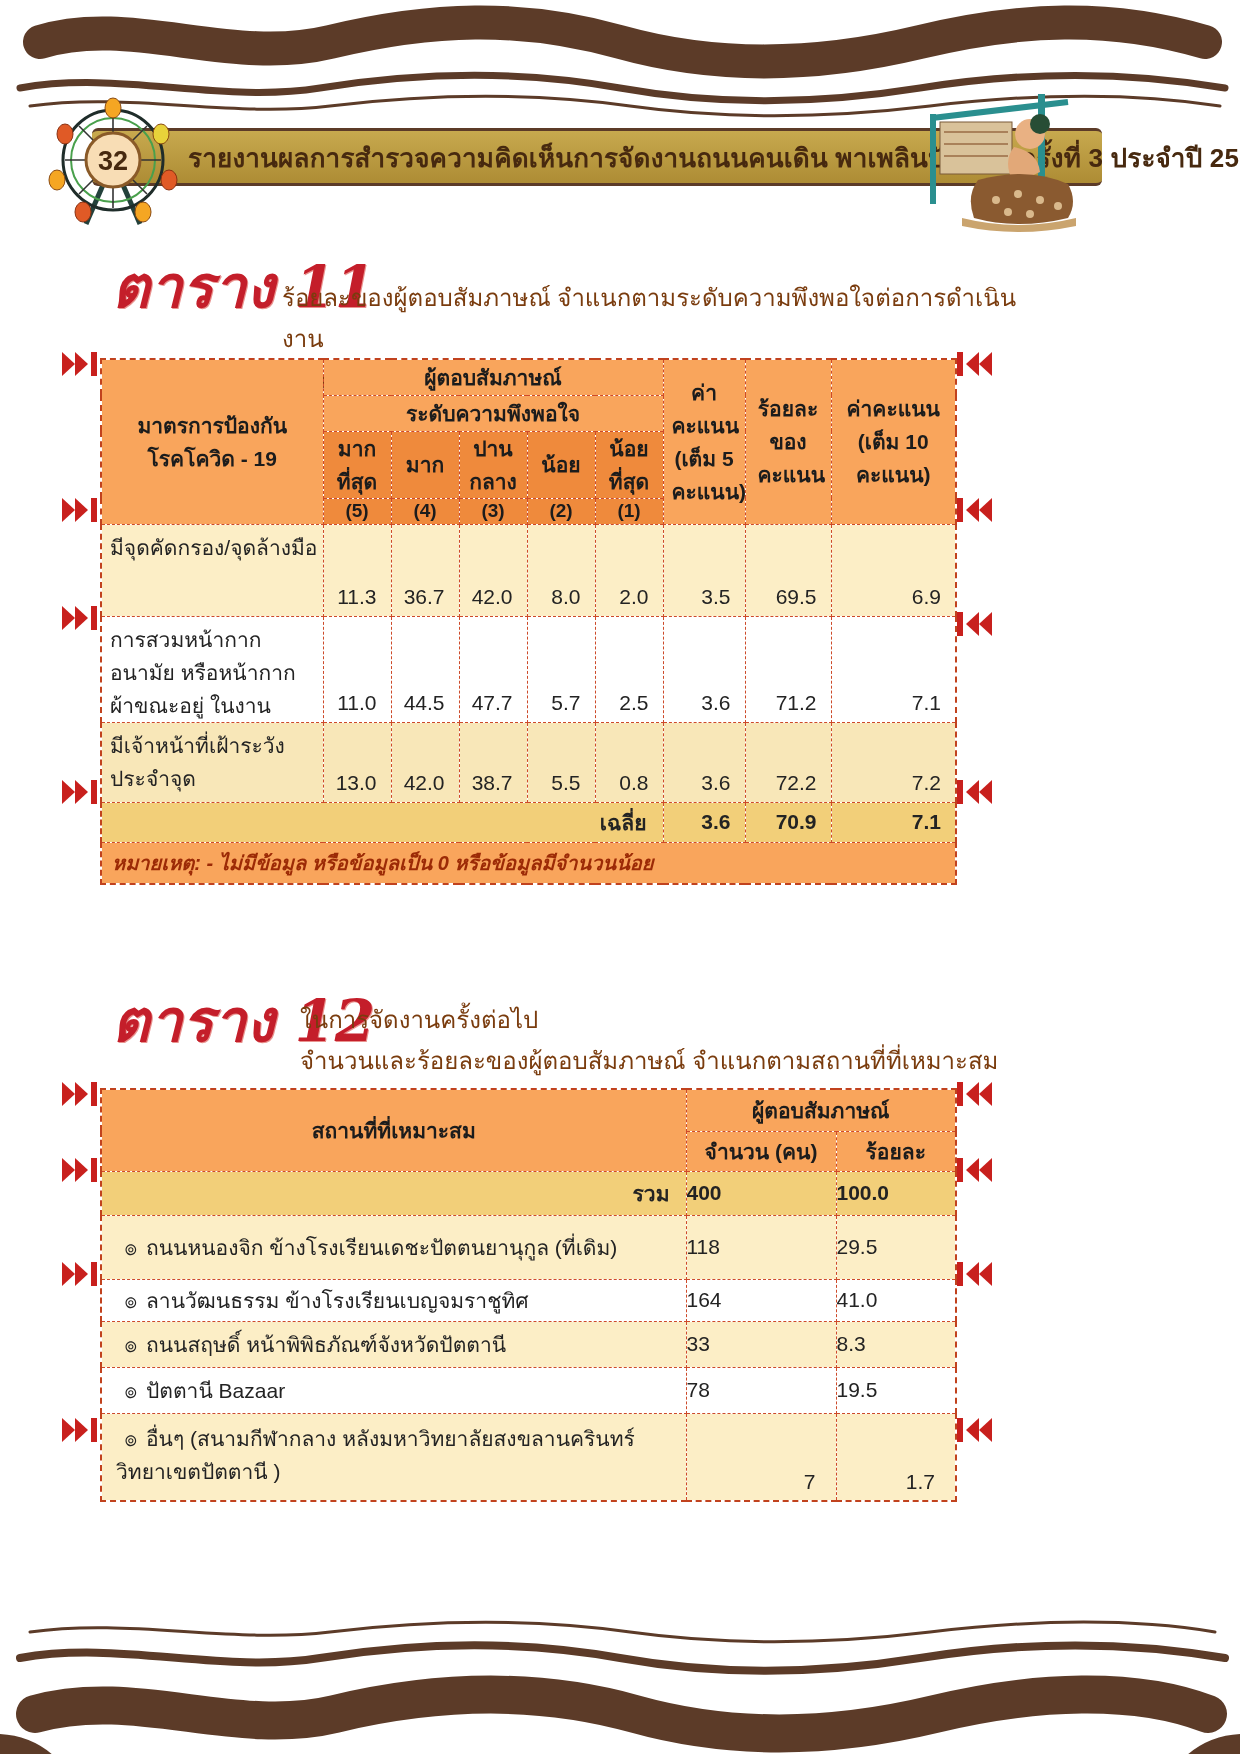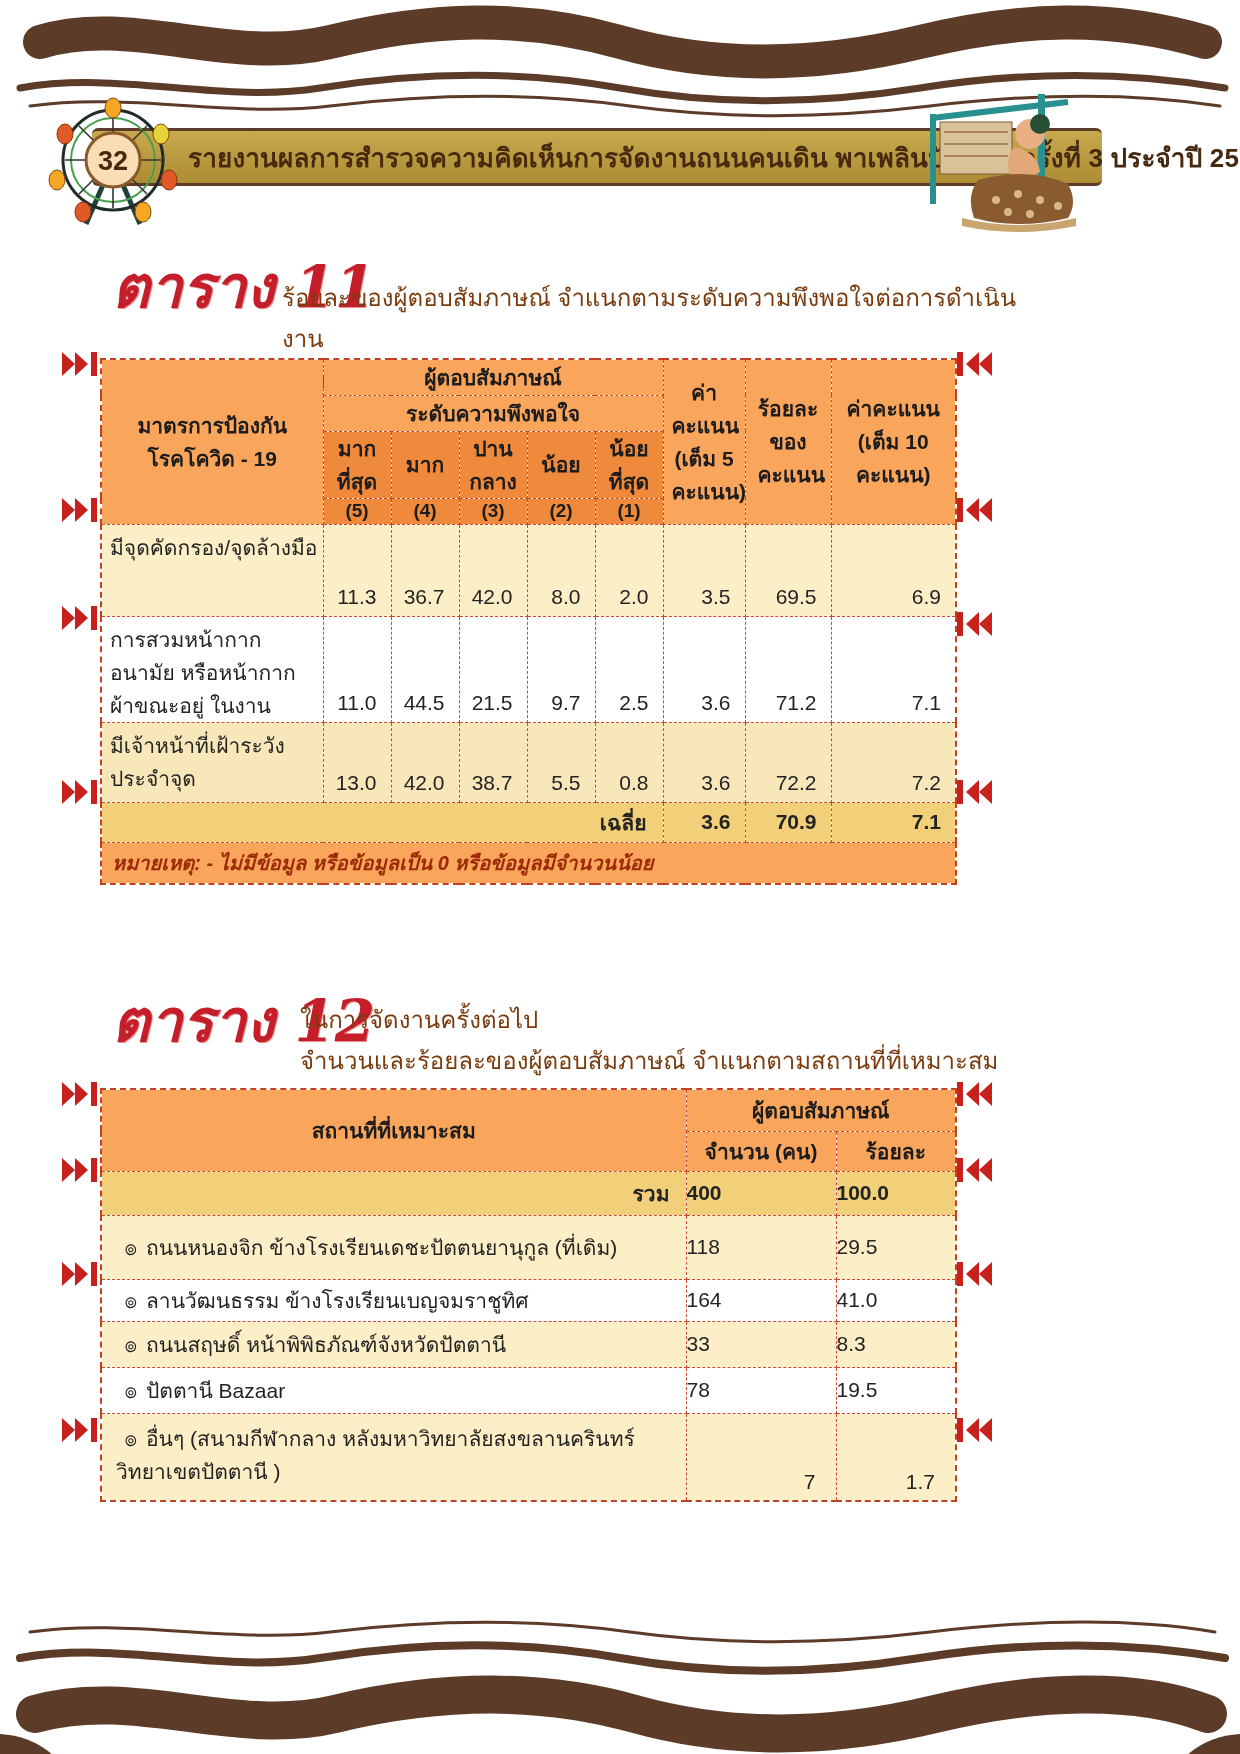--- a/index.html
+++ b/index.html
@@ -196,22 +196,22 @@
       <td class="bg-cream num">8.0</td>
       <td class="bg-cream num">2.0</td>
       <td class="bg-cream num">3.5</td>
       <td class="bg-cream num">69.5</td>
       <td class="bg-cream num">6.9</td>
     </tr>
     <tr style="height:104px;">
       <td class="bg-white lbl">การสวมหน้ากากอนามัย หรือหน้ากากผ้าขณะอยู่ ในงาน</td>
       <td class="bg-white num">11.0</td>
       <td class="bg-white num">44.5</td>
-      <td class="bg-white num">21.5</td>
-      <td class="bg-white num">9.7</td>
+      <td class="bg-white num">47.7</td>
+      <td class="bg-white num">5.7</td>
       <td class="bg-white num">2.5</td>
       <td class="bg-white num">3.6</td>
       <td class="bg-white num">71.2</td>
       <td class="bg-white num">7.1</td>
     </tr>
     <tr style="height:80px;">
       <td class="bg-cream2 lbl">มีเจ้าหน้าที่เฝ้าระวัง ประจำจุด</td>
       <td class="bg-cream2 num">13.0</td>
       <td class="bg-cream2 num">42.0</td>
       <td class="bg-cream2 num">38.7</td>

